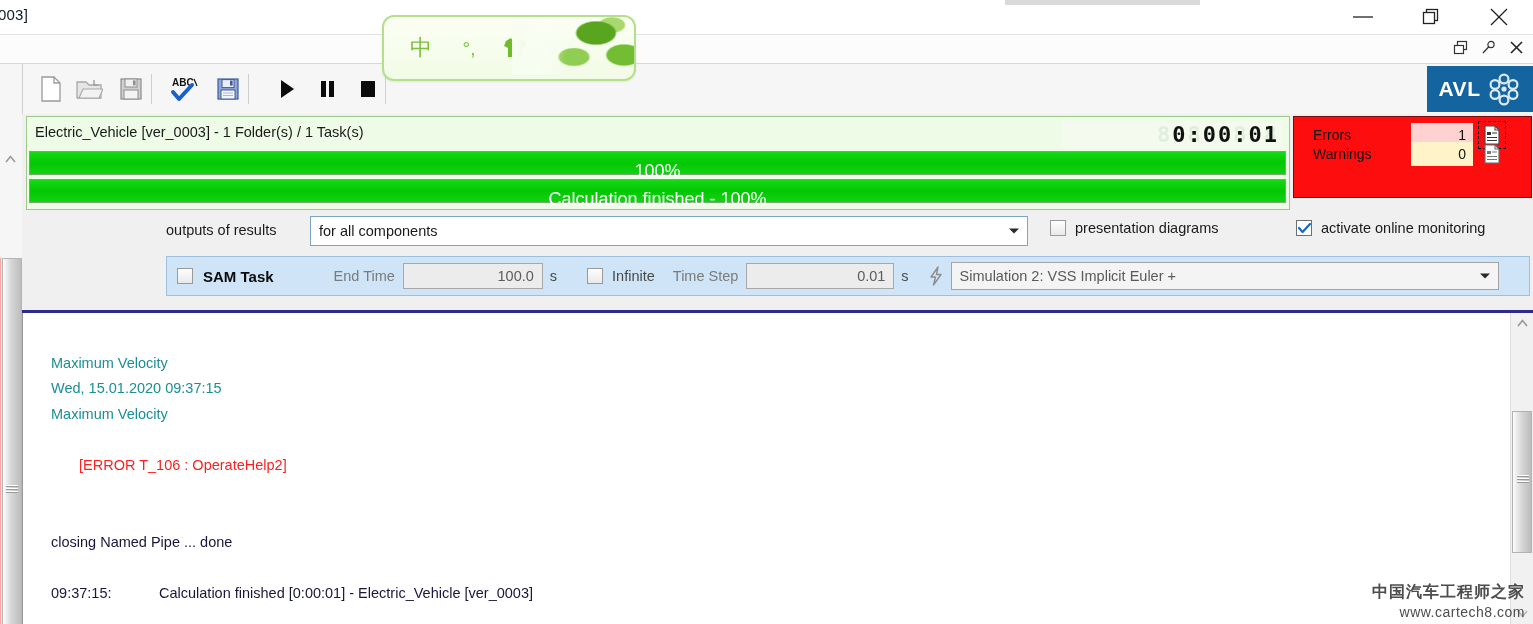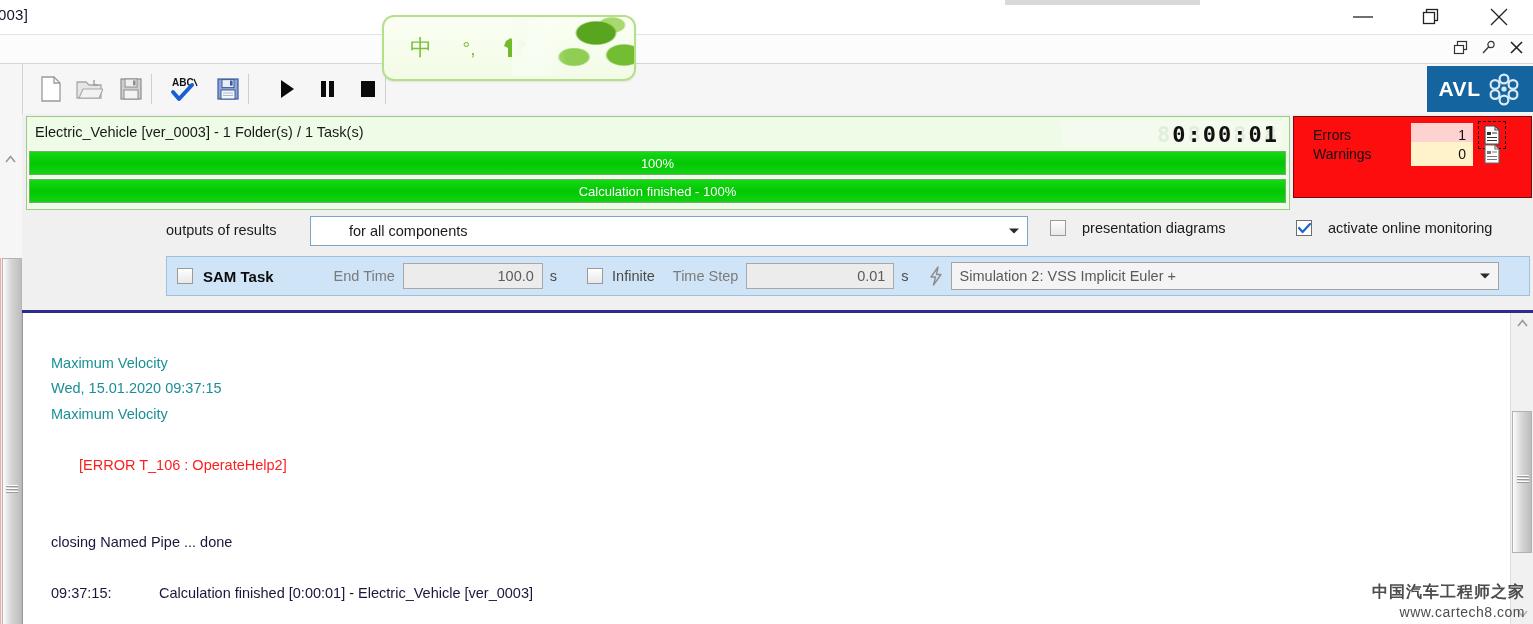--- a/index.html
+++ b/index.html
@@ -149,23 +149,23 @@
   .pbar-wrap { position: absolute; left: 2px; width: 1257px; height: 24px; }
   .pbar {
     position: relative; width: 100%; height: 100%;
     background: #a9e9a0; border: 1px solid #7aa873; box-sizing: border-box;
   }
   .pbar-fill {
     position: absolute; left: 0; top: 0; height: 100%;
     background: linear-gradient(180deg,#16d916 0%,#04c704 50%,#12d312 100%);
   }
   .pbar-label {
-    position: absolute; left: 0; top: 0; width: 100%; height: 100%;
+    position: absolute; left: 0; top: 8px; width: 100%; height: 100%;
     display: flex; align-items: center; justify-content: center;
-    font-size: 13px; color: #ffffff; z-index: 3;
+    font-size: 18px; color: #ffffff; z-index: 3;
   }
 
   
   .err-box {
     position: absolute; left: 1271px; top: 2px; width: 237px; height: 80px;
     background: #fd0d0d; border: 1px solid #7a0a0a;
   }
   .err-row { position: absolute; left: 10px; display: flex; align-items: center; height: 28px; }
   .err-label { font-size: 14px; color: #111111; width: 98px; margin-left: 9px; }
   .err-valbox {
@@ -180,26 +180,26 @@
   
   .opt-row {
     position: absolute; left: 0px; top: 100px; width: 1511px; height: 36px;
   }
   .opt-label {
     position: absolute; left: 144px; top: 8px; font-size: 14.5px; color: #1a1a1a;
   }
   .combo-results {
     position: absolute; left: 288px; top: 2px; width: 718px; height: 30px;
     background: #ffffff; border: 1px solid #7aa5c6; box-sizing: border-box;
-    display: flex; align-items: center; padding-left: 30px;
+    display: flex; align-items: center;
   }
   .combo-text { padding-left: 8px; font-size: 14.5px; color: #1a1a1a; flex: 1; }
   .combo-arrow { width: 26px; display: flex; align-items: center; justify-content: center; }
 
-  .chk-wrap { position: absolute; display: flex; align-items: center; gap: 16px; }
+  .chk-wrap { position: absolute; display: flex; align-items: center; gap: 9px; }
   .chkbox {
     width: 16px; height: 16px; box-sizing: border-box;
     border: 1px solid #9a9a9a; background: linear-gradient(180deg,#fefefe,#e9e9e9);
     display: flex; align-items: center; justify-content: center;
   }
   .chkbox.checked { background: #ffffff; border-color: #6f6f6f; }
   .chk-label { font-size: 14.5px; color: #1a1a1a; }
 
   
   .task-row {

